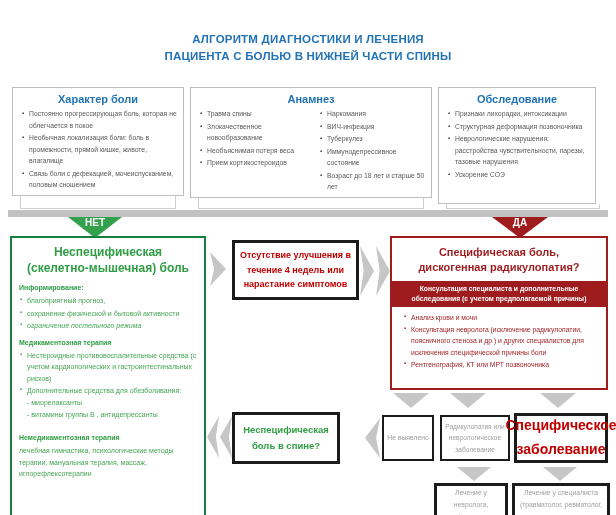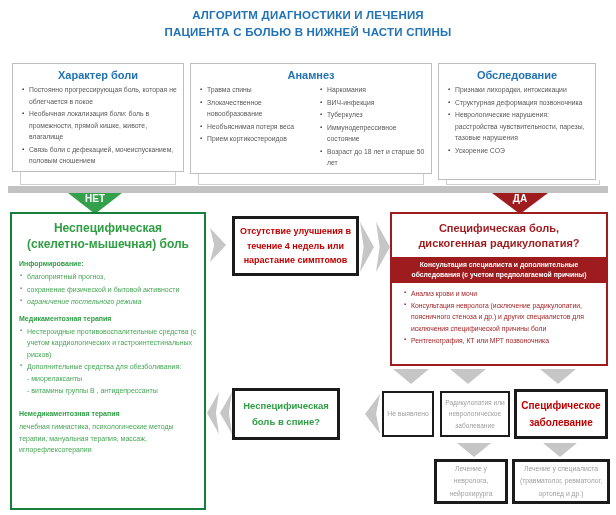--- a/index.html
+++ b/index.html
@@ -1,18 +1,18 @@
 <!DOCTYPE html>
 <html><head>
 <meta charset="utf-8">
 <style>
   html,body{margin:0;padding:0;background:#ffffff;}
   body{width:616px;height:515px;overflow:hidden;font-family:"Liberation Sans",sans-serif;}
   .stage{position:relative;width:616px;height:515px;background:#fff;}
-  .abs{position:absolute;box-sizing:border-box;}
+  .abs{position:absolute;box-sizing:border-box;margin-top:24px;}
 
   .title{top:7px;left:0;width:616px;text-align:center;color:#2273b6;font-weight:bold;
          font-size:11.5px;line-height:1.5;letter-spacing:.2px;}
 
   .tbox{background:#fff;border:1px solid #bdbdbd;}
   .tbox-title{text-align:center;color:#2273b6;font-weight:bold;font-size:11px;margin:5px 0 3px;}
   ul.blist{list-style:none;margin:0;padding:0 5px 0 9px;}
   ul.blist li{position:relative;padding-left:7px;margin-bottom:1px;}
   ul.blist li::before{content:"▪";position:absolute;left:0;top:0;font-size:6px;}
   .dark{color:#595959;font-size:6.8px;line-height:1.7;}
@@ -172,21 +172,21 @@
   <div class="abs chev-l" style="left:365px;top:394px;width:15px;height:40px;"></div>
 
   <div class="abs kbox graytext" style="left:382px;top:391px;width:52px;height:46px;font-size:6.8px;line-height:1.8;">
     <span>Не выявлено</span>
   </div>
 
   <div class="abs kbox graytext" style="left:440px;top:391px;width:70px;height:46px;font-size:6.6px;line-height:1.7;">
     <span>Радикулопатия или неврологическое заболевание</span>
   </div>
 
-  <div class="abs kbox thick redtext" style="left:514px;top:389px;width:94px;height:50px;font-size:10px;font-weight:bold;line-height:1.7;">
+  <div class="abs kbox thick redtext" style="left:514px;top:389px;width:94px;height:50px;font-size:14px;font-weight:bold;line-height:1.7;">
     <span>Специфическое заболевание</span>
   </div>
 
   <div class="abs chev-l" style="left:207px;top:392px;width:12px;height:42px;"></div>
   <div class="abs chev-l" style="left:220px;top:392px;width:12px;height:42px;"></div>
 
   <div class="abs tri-d" style="left:457px;top:443px;width:34px;height:14px;"></div>
   <div class="abs tri-d" style="left:543px;top:443px;width:34px;height:14px;"></div>
 
   <div class="abs kbox thick graytext" style="left:434px;top:459px;width:74px;height:45px;font-size:6.8px;line-height:1.8;">

